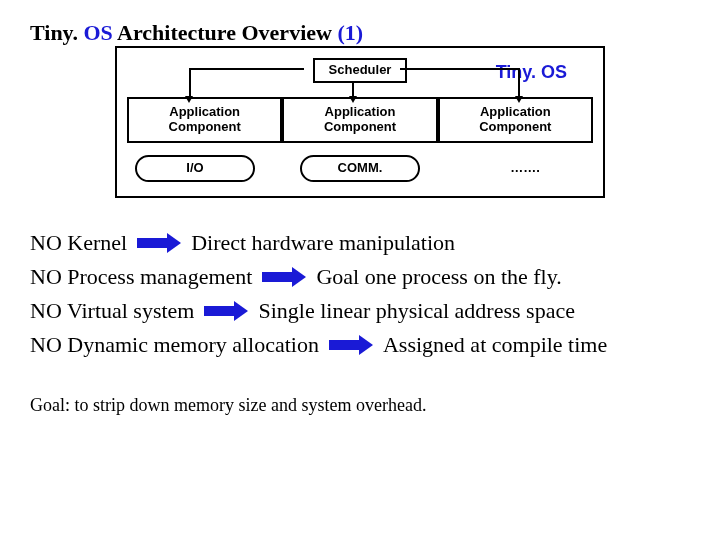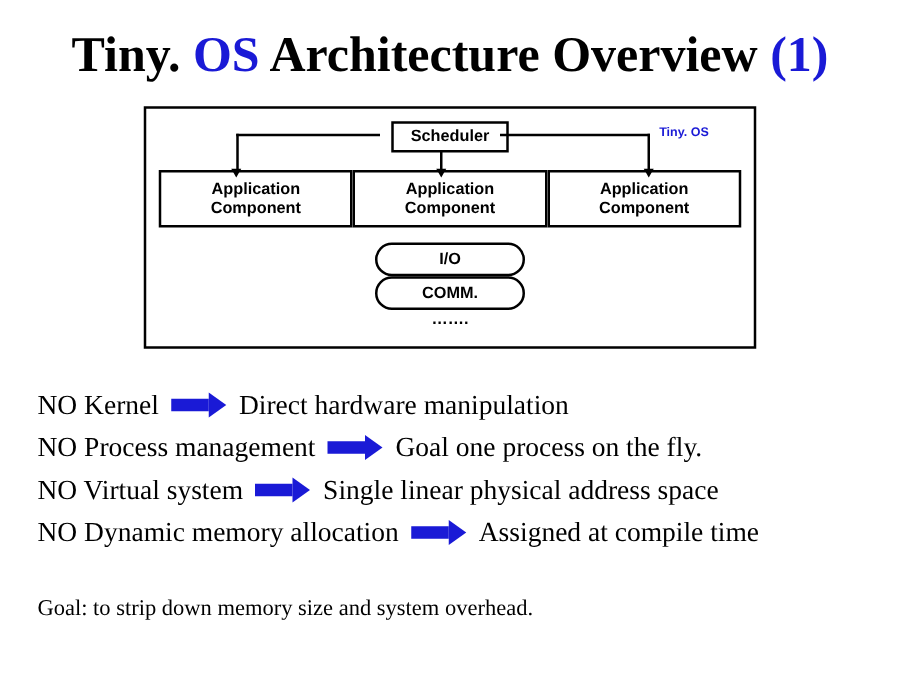--- a/index.html
+++ b/index.html
@@ -5,23 +5,21 @@
   * { box-sizing: border-box; margin: 0; padding: 0; }
   body {
     width: 720px;
     height: 540px;
     background: #ffffff;
     font-family: "Times New Roman", Times, serif;
     padding: 20px 30px;
     color: #000;
   }
   .title {
-    font-size: 40px;
-    text-align: center;
-    margin-bottom: 18px;
+    font-size: 22px;
   }
   .title .hl { color: #1a1ad6; }
   .diagram-wrap {
     display: flex;
     justify-content: center;
     margin-bottom: 28px;
   }
   .diagram {
     border: 2px solid #000;
     width: 490px;
@@ -32,37 +30,37 @@
     position: relative;
     line-height: 1.15;
   }
   .row { display: flex; align-items: center; }
   .top-row { justify-content: center; position: relative; margin-bottom: 14px; align-items: center; }
   .tinyos-label {
     color: #1a1ad6;
     position: absolute;
     right: 26px;
     top: 4px;
-    font-size: 10px;
+    font-size: 18px;
   }
   .sched {
     border: 2px solid #000;
     padding: 3px 14px;
     background: #fff;
     position: relative;
   }
   .mid-row { justify-content: space-between; margin-bottom: 12px; }
   .appbox {
     border: 2px solid #000;
     width: 168px;
     text-align: center;
     padding: 6px 4px;
     background: #fff;
   }
-  .bottom-row { justify-content: space-between; align-items:center; padding: 0 8px; flex-direction: column;}
+  .bottom-row { justify-content: space-between; align-items:center; padding: 0 8px;}
   .pill {
     border: 2px solid #000;
     border-radius: 999px;
     width: 120px;
     text-align: center;
     padding: 4px 0;
     background: #fff;
   }
   .dots {
     width: 120px;

